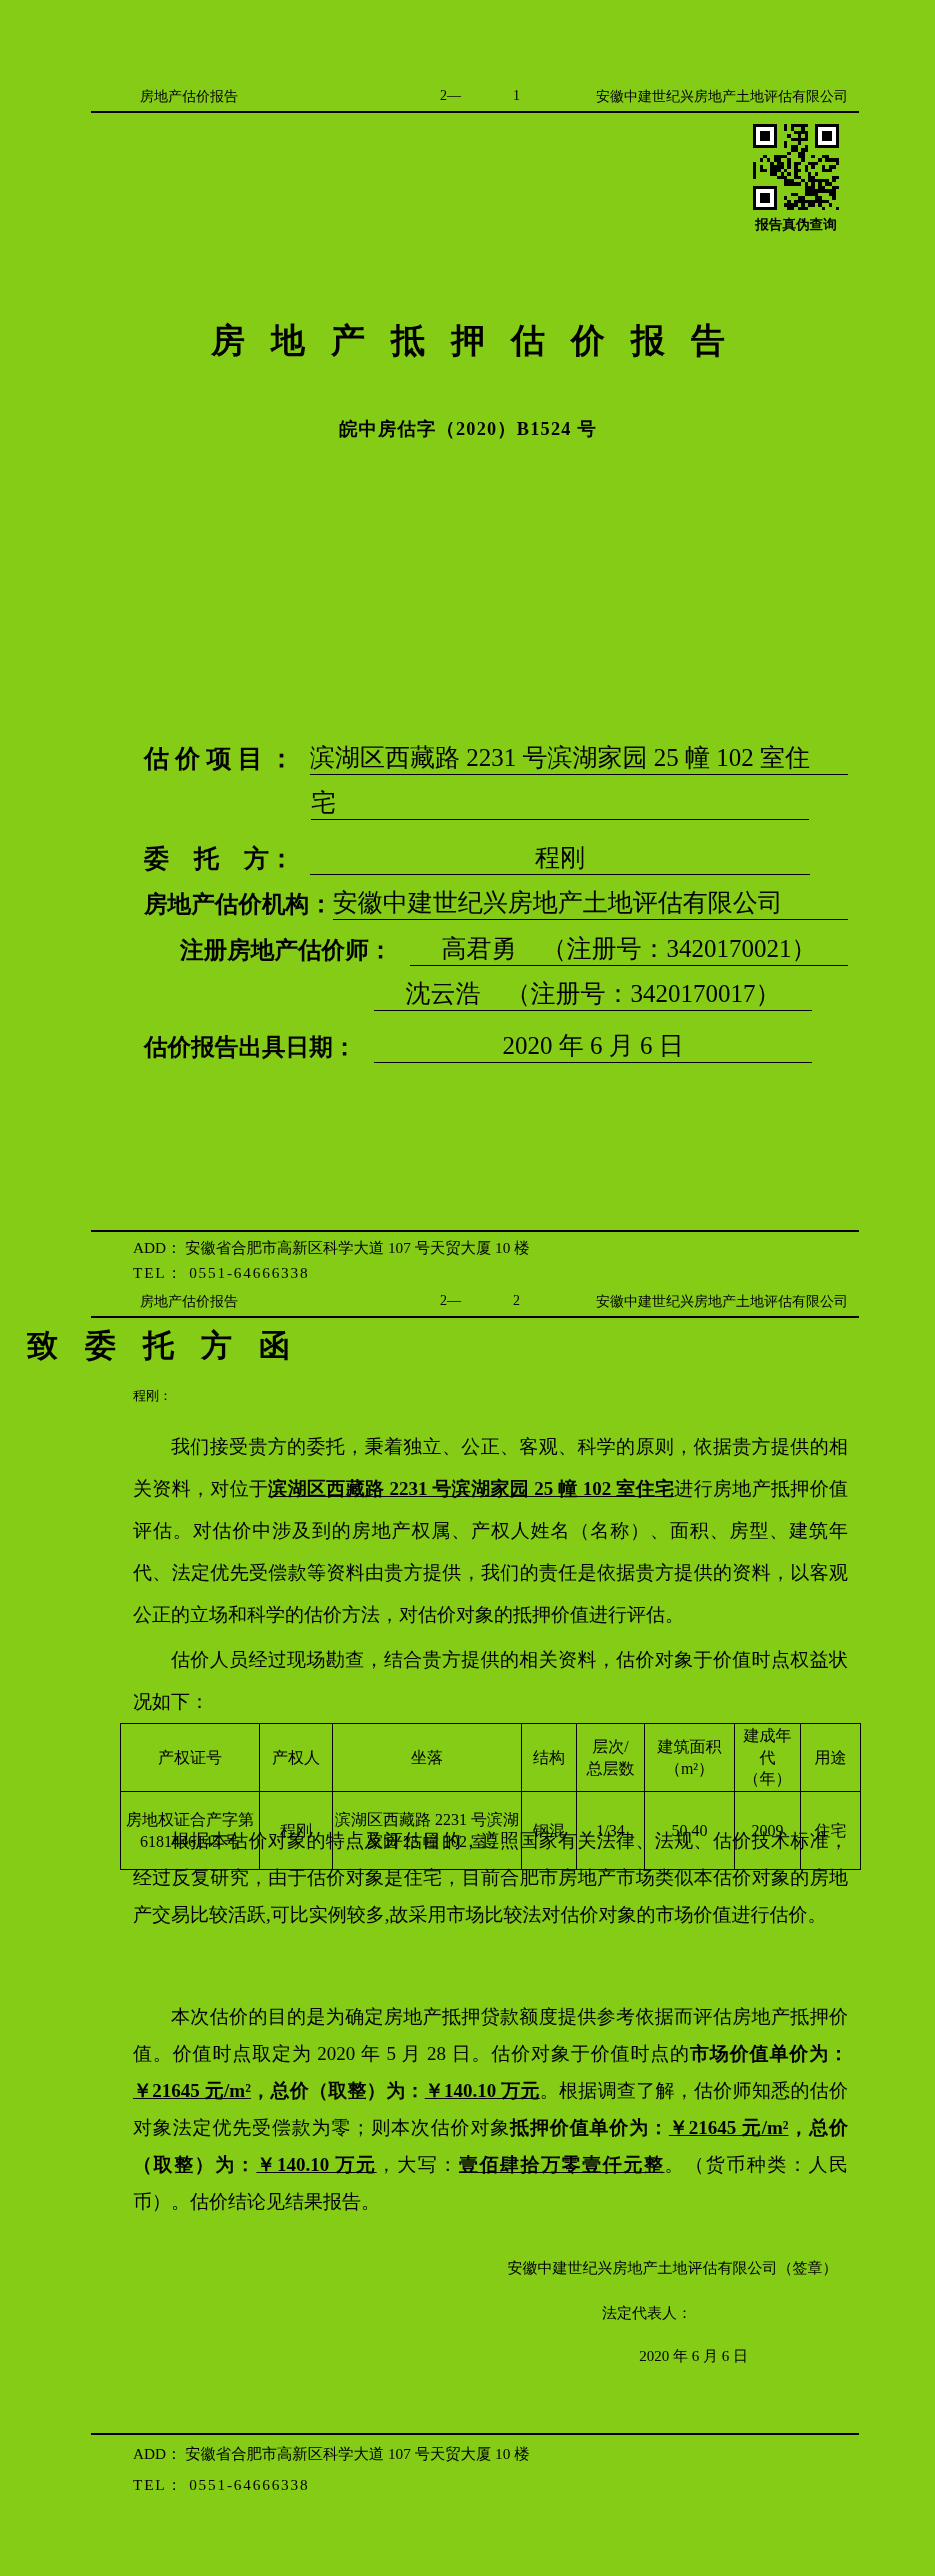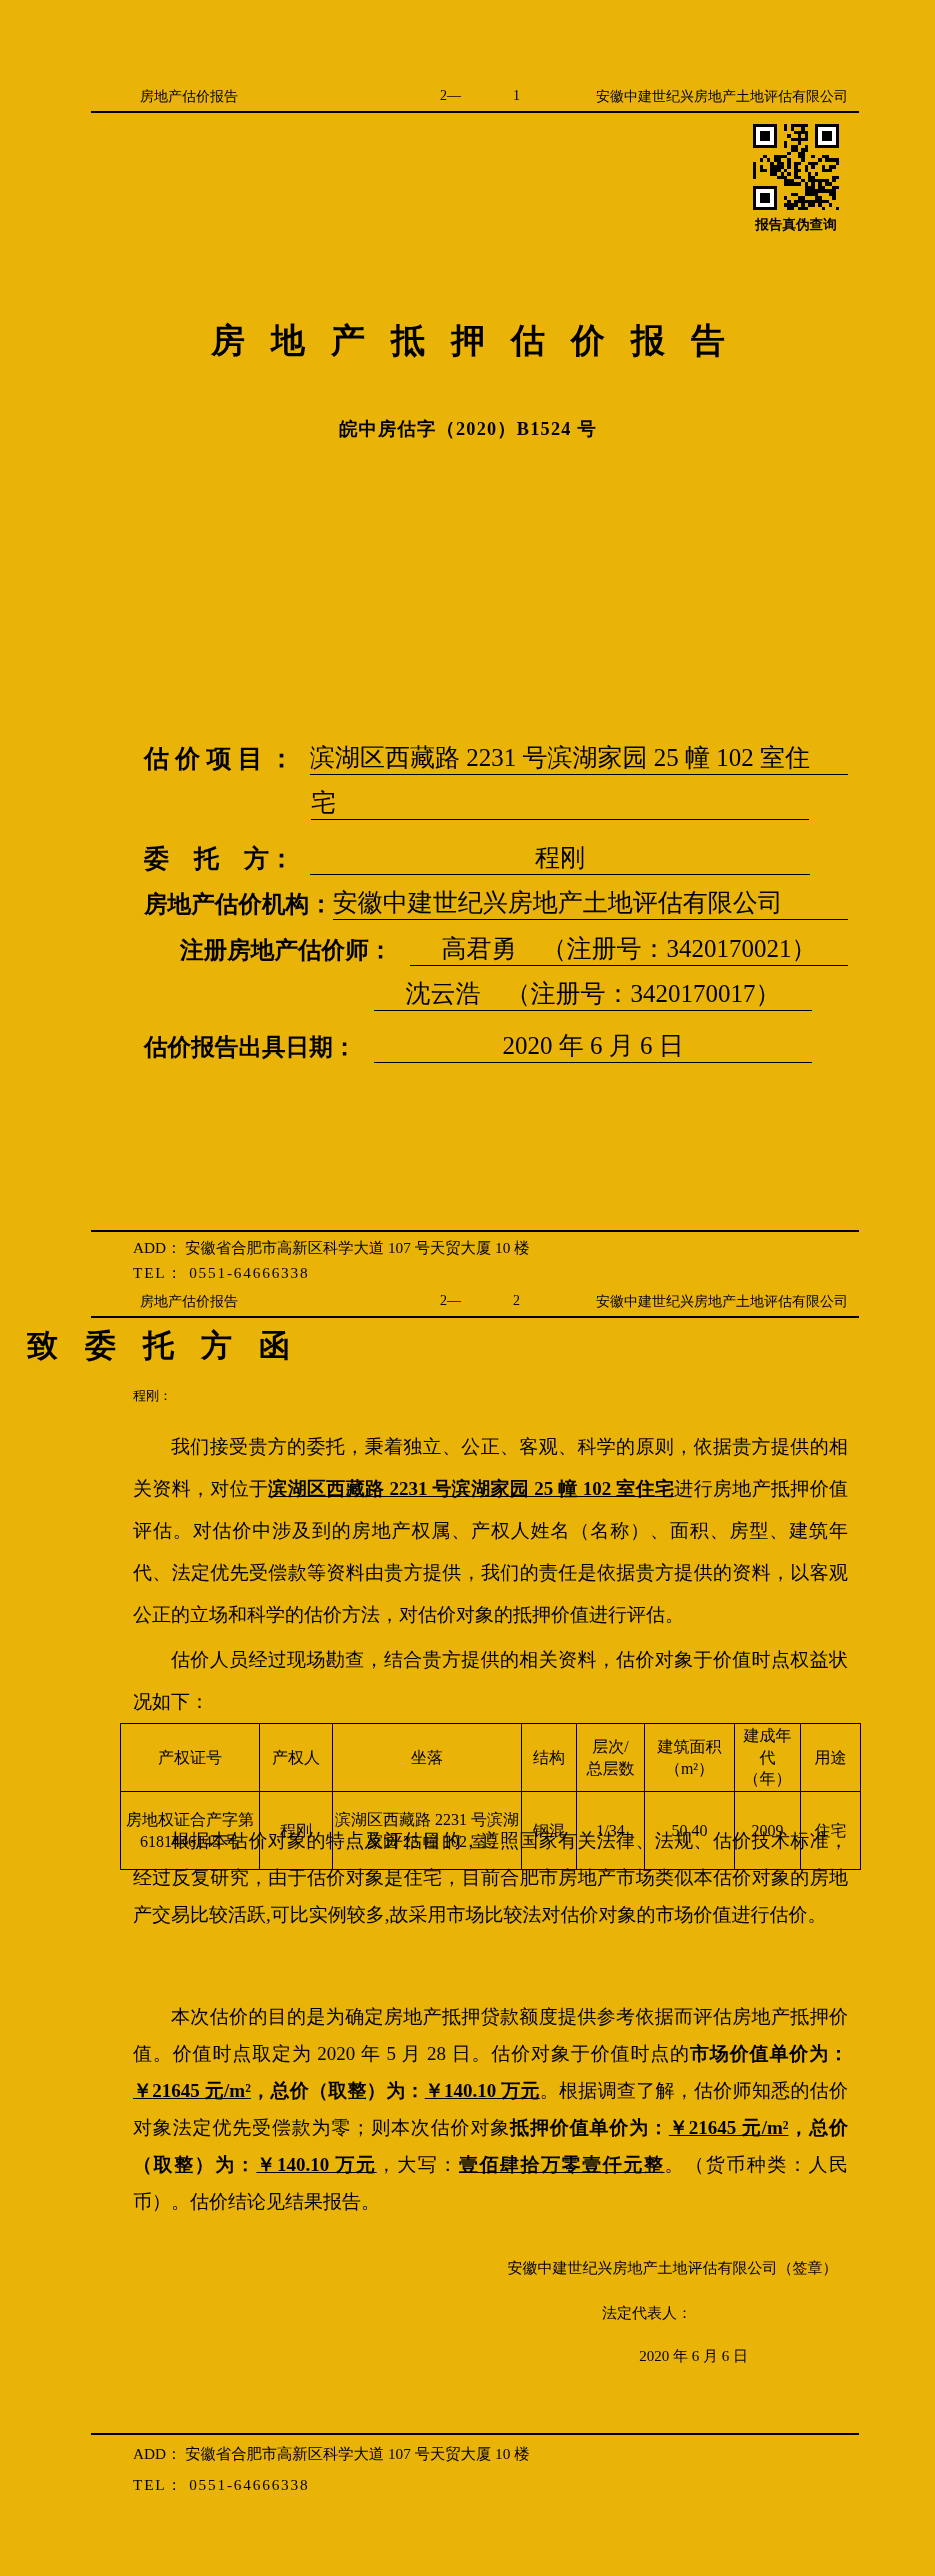--- a/index.html
+++ b/index.html
@@ -1,17 +1,17 @@
 <!DOCTYPE html>
 <html style="font-size:9.4px"><head>
 <meta charset="utf-8">
 <style>
   html,body{margin:0;padding:0;background:#ffffff;}
   .sheet{
-    position:relative;width:936px;height:2576px;background:#eab308;color:#000;
+    position:relative;width:936px;height:2576px;background:#84cc16;color:#000;
     font-family:"Liberation Serif","DejaVu Serif",serif;overflow:hidden;
   }
   
   .runhdr{position:absolute;left:140px;right:88px;height:19px;font-size:14px;}
   .runhdr .h-left{position:absolute;left:0;top:0;}
   .runhdr .h-prefix{position:absolute;left:300px;top:0;}
   .runhdr .h-pageno{position:absolute;left:373px;top:0;}
   .runhdr .h-right{position:absolute;right:0;top:0;}
   .rule{position:absolute;left:91px;width:768px;background:#000;}
   .footline{position:absolute;left:133px;font-size:15.3px;white-space:pre;}

